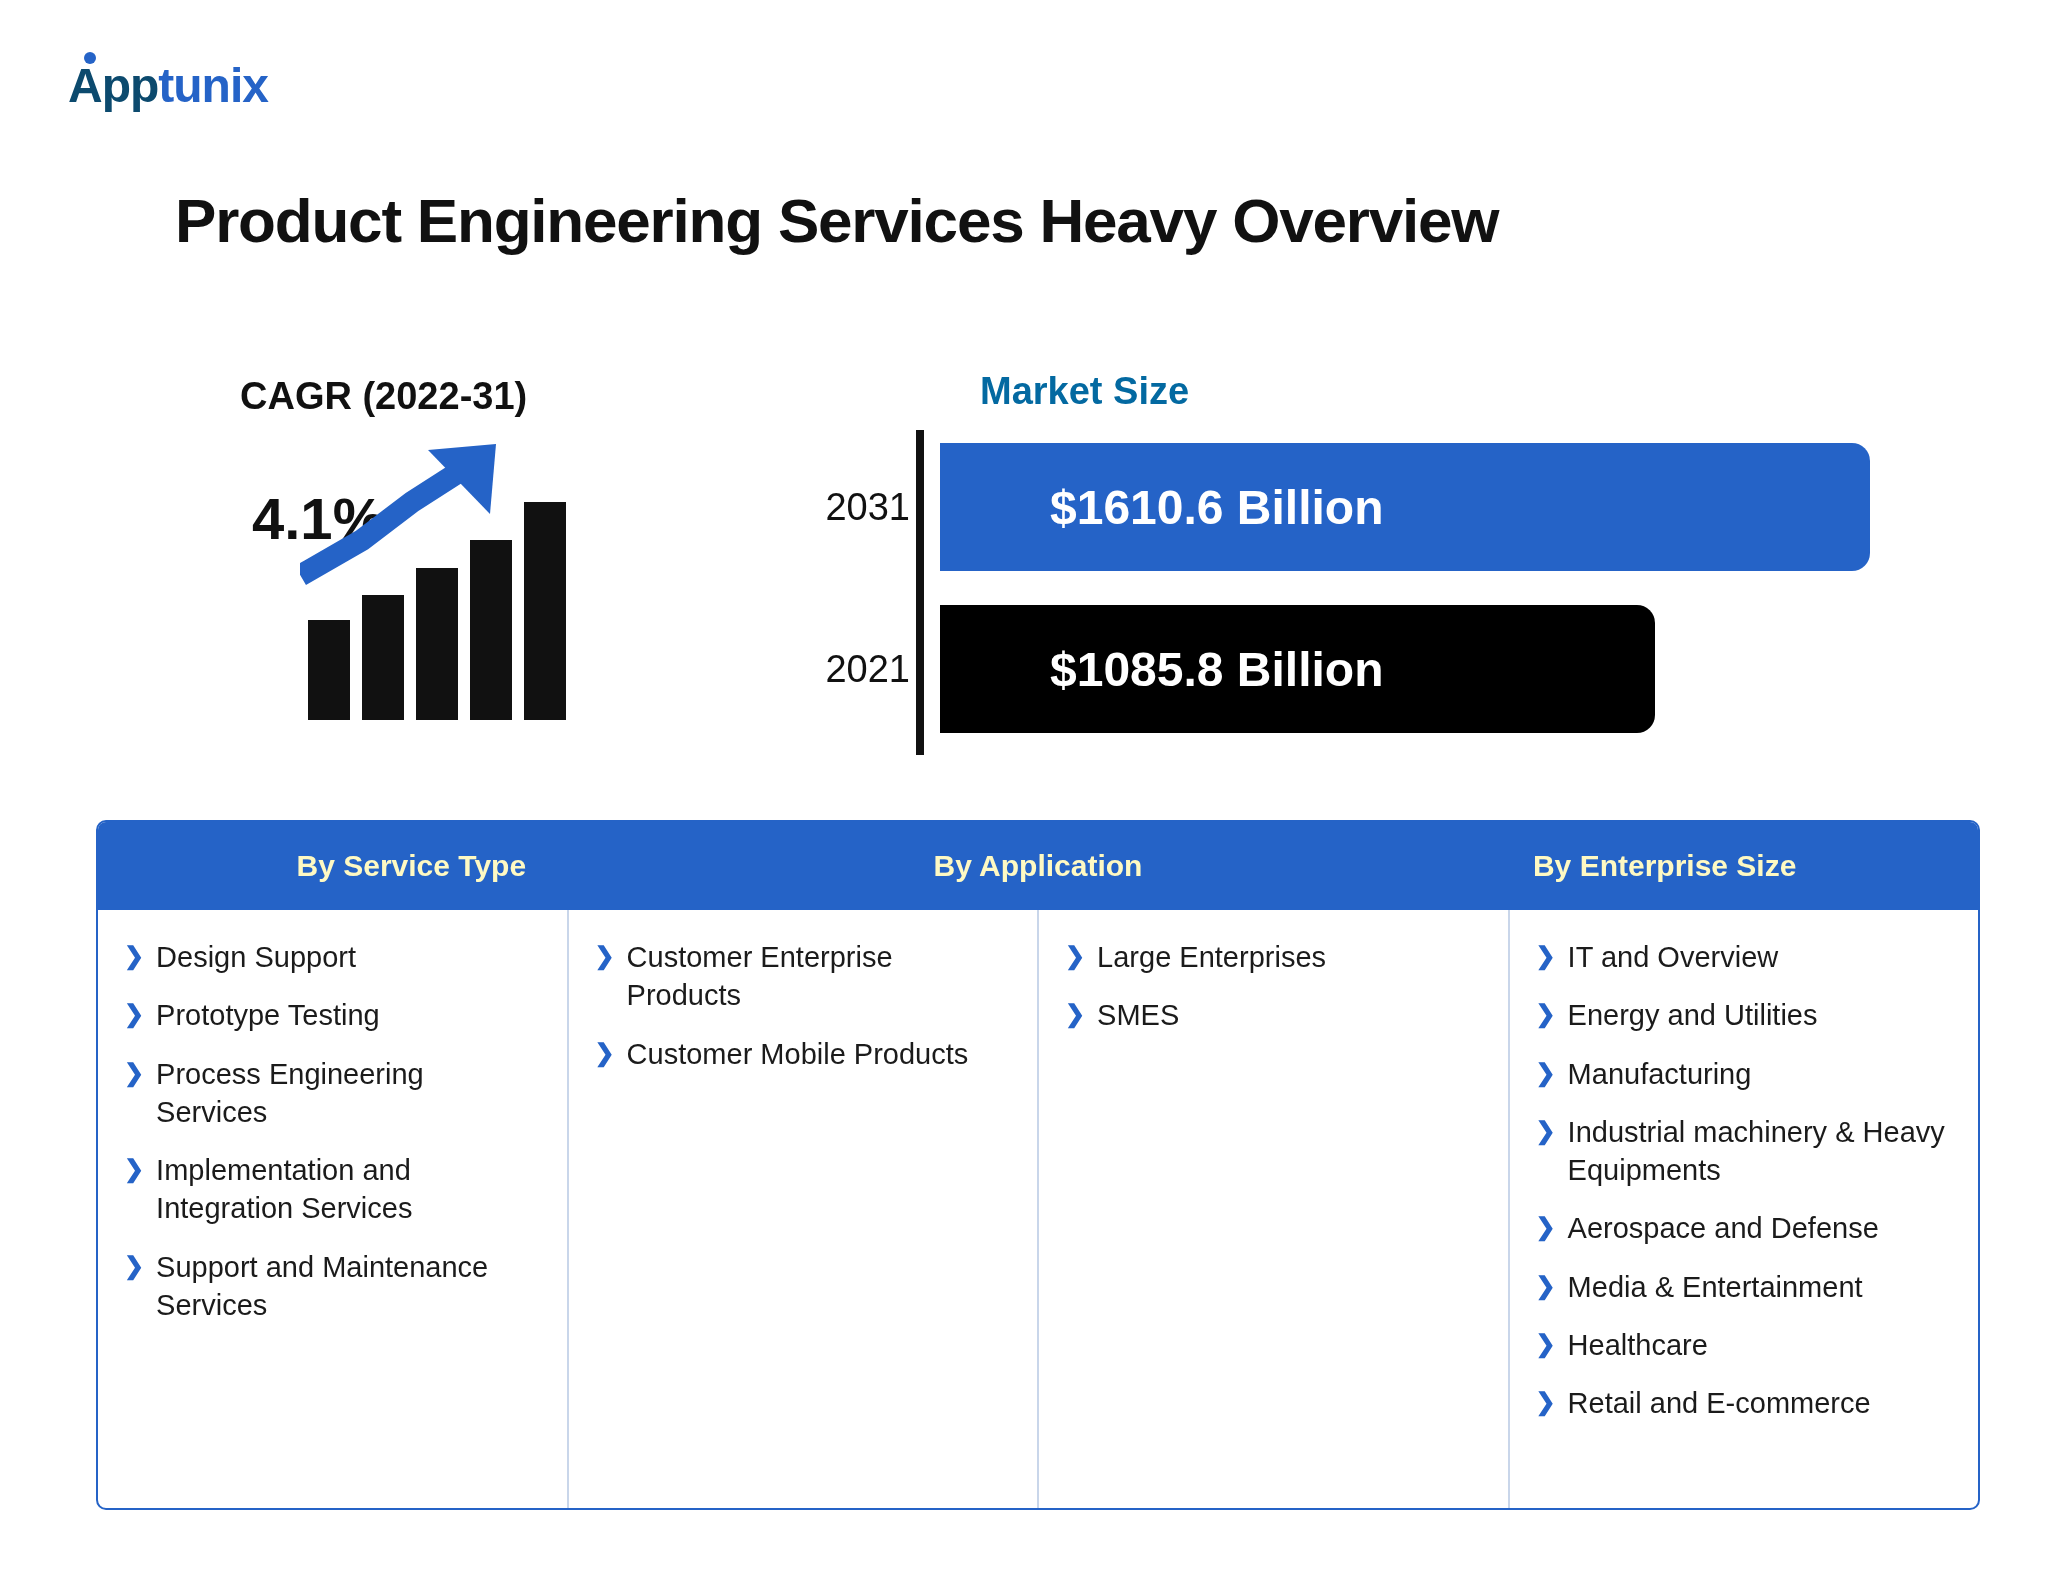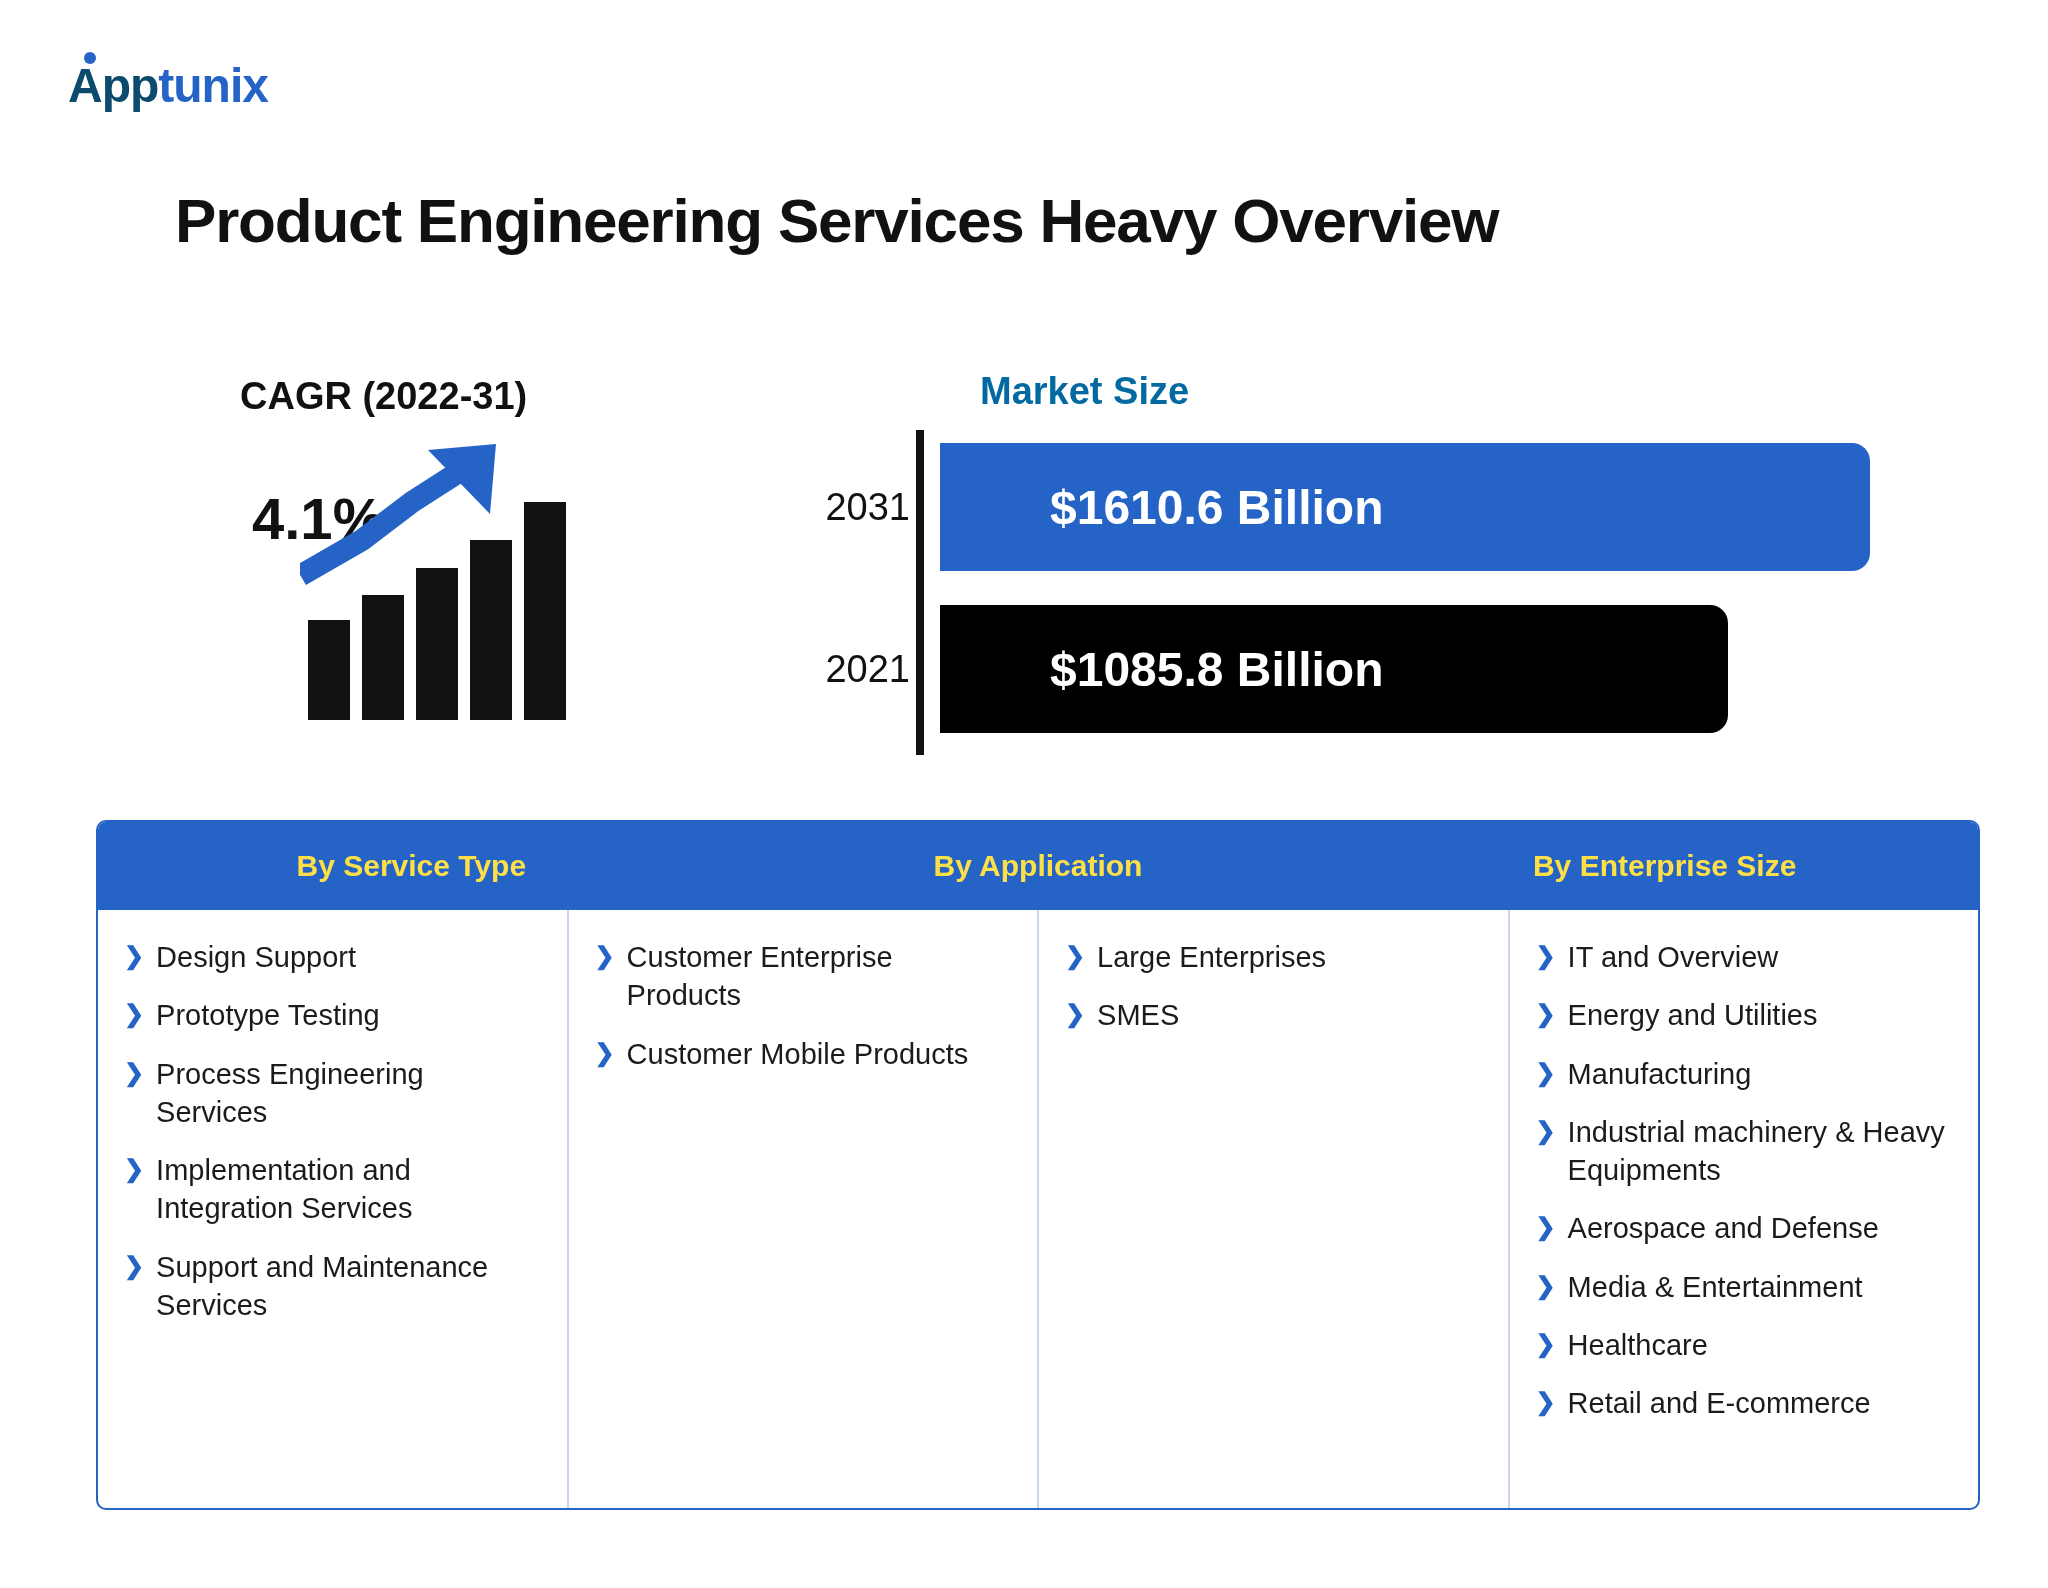--- a/index.html
+++ b/index.html
@@ -145,21 +145,21 @@
   .thead {
     display: flex;
     background: #2563c7;
     height: 88px;
   }
   .thead .th {
     flex: 1;
     display: flex;
     align-items: center;
     justify-content: center;
-    color: #fde047;
+    color: #fef9c3;
     font-size: 30px;
     font-weight: bold;
     white-space: nowrap;
   }
   .tbody {
     display: flex;
     flex: 1;
   }
   .col {
     flex: 1;
@@ -218,21 +218,21 @@
 <div class="market-heading">Market Size</div>
 <div class="axis-line"></div>
 
 <div class="bar-row" style="left:760px; top:443px;">
   <div class="bar-year">2031</div>
   <div class="bar bar-2031" style="width:930px;">$1610.6 Billion</div>
 </div>
 
 <div class="bar-row" style="left:760px; top:605px;">
   <div class="bar-year">2021</div>
-  <div class="bar bar-2021" style="width:788px;">$1085.8 Billion</div>
+  <div class="bar bar-2021" style="width:715px;">$1085.8 Billion</div>
 </div>
 
 <div class="table">
   <div class="thead">
     <div class="th">By Service Type</div>
     <div class="th">By Application</div>
     <div class="th">By Enterprise Size</div>
   </div>
   <div class="tbody">
 

